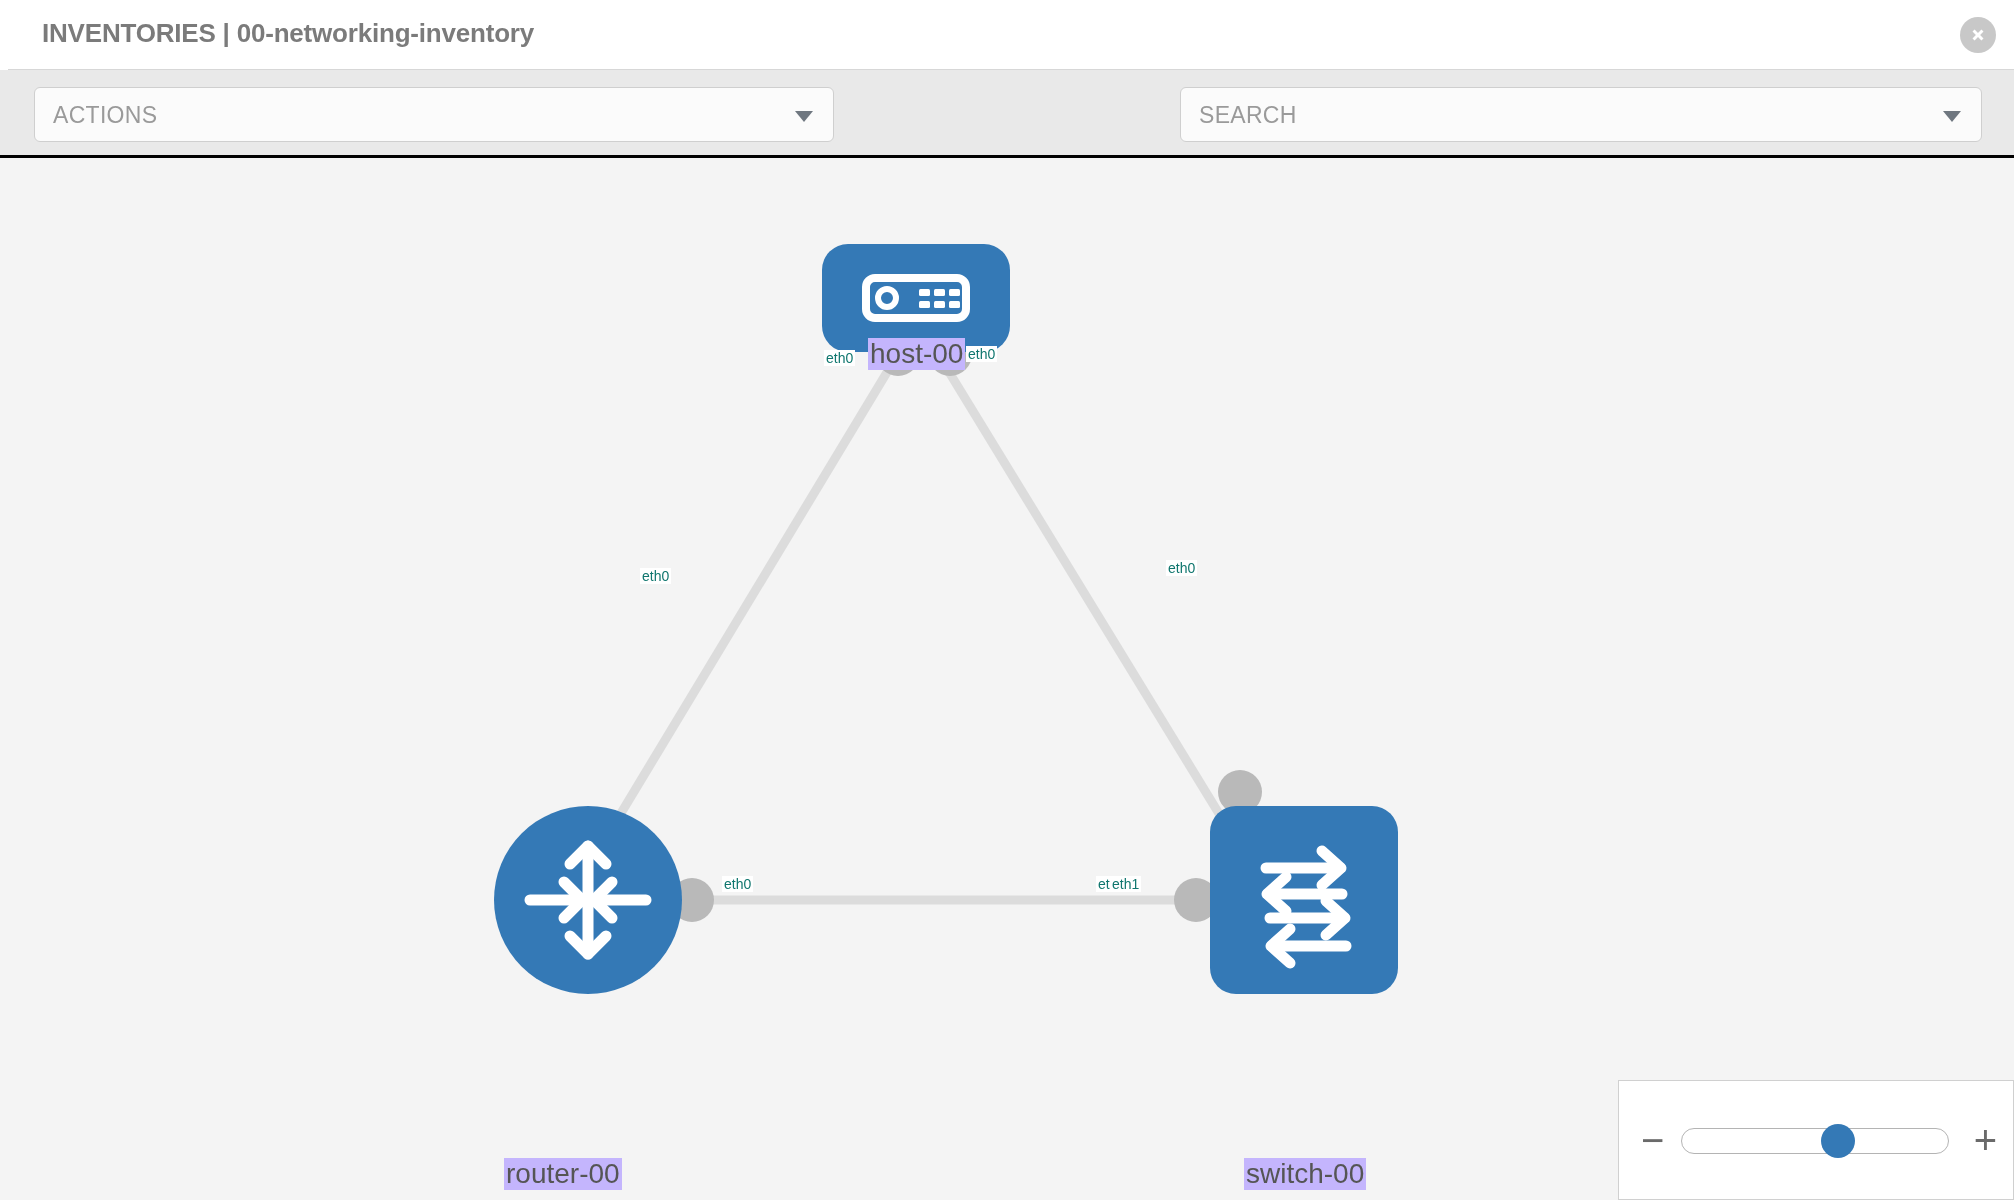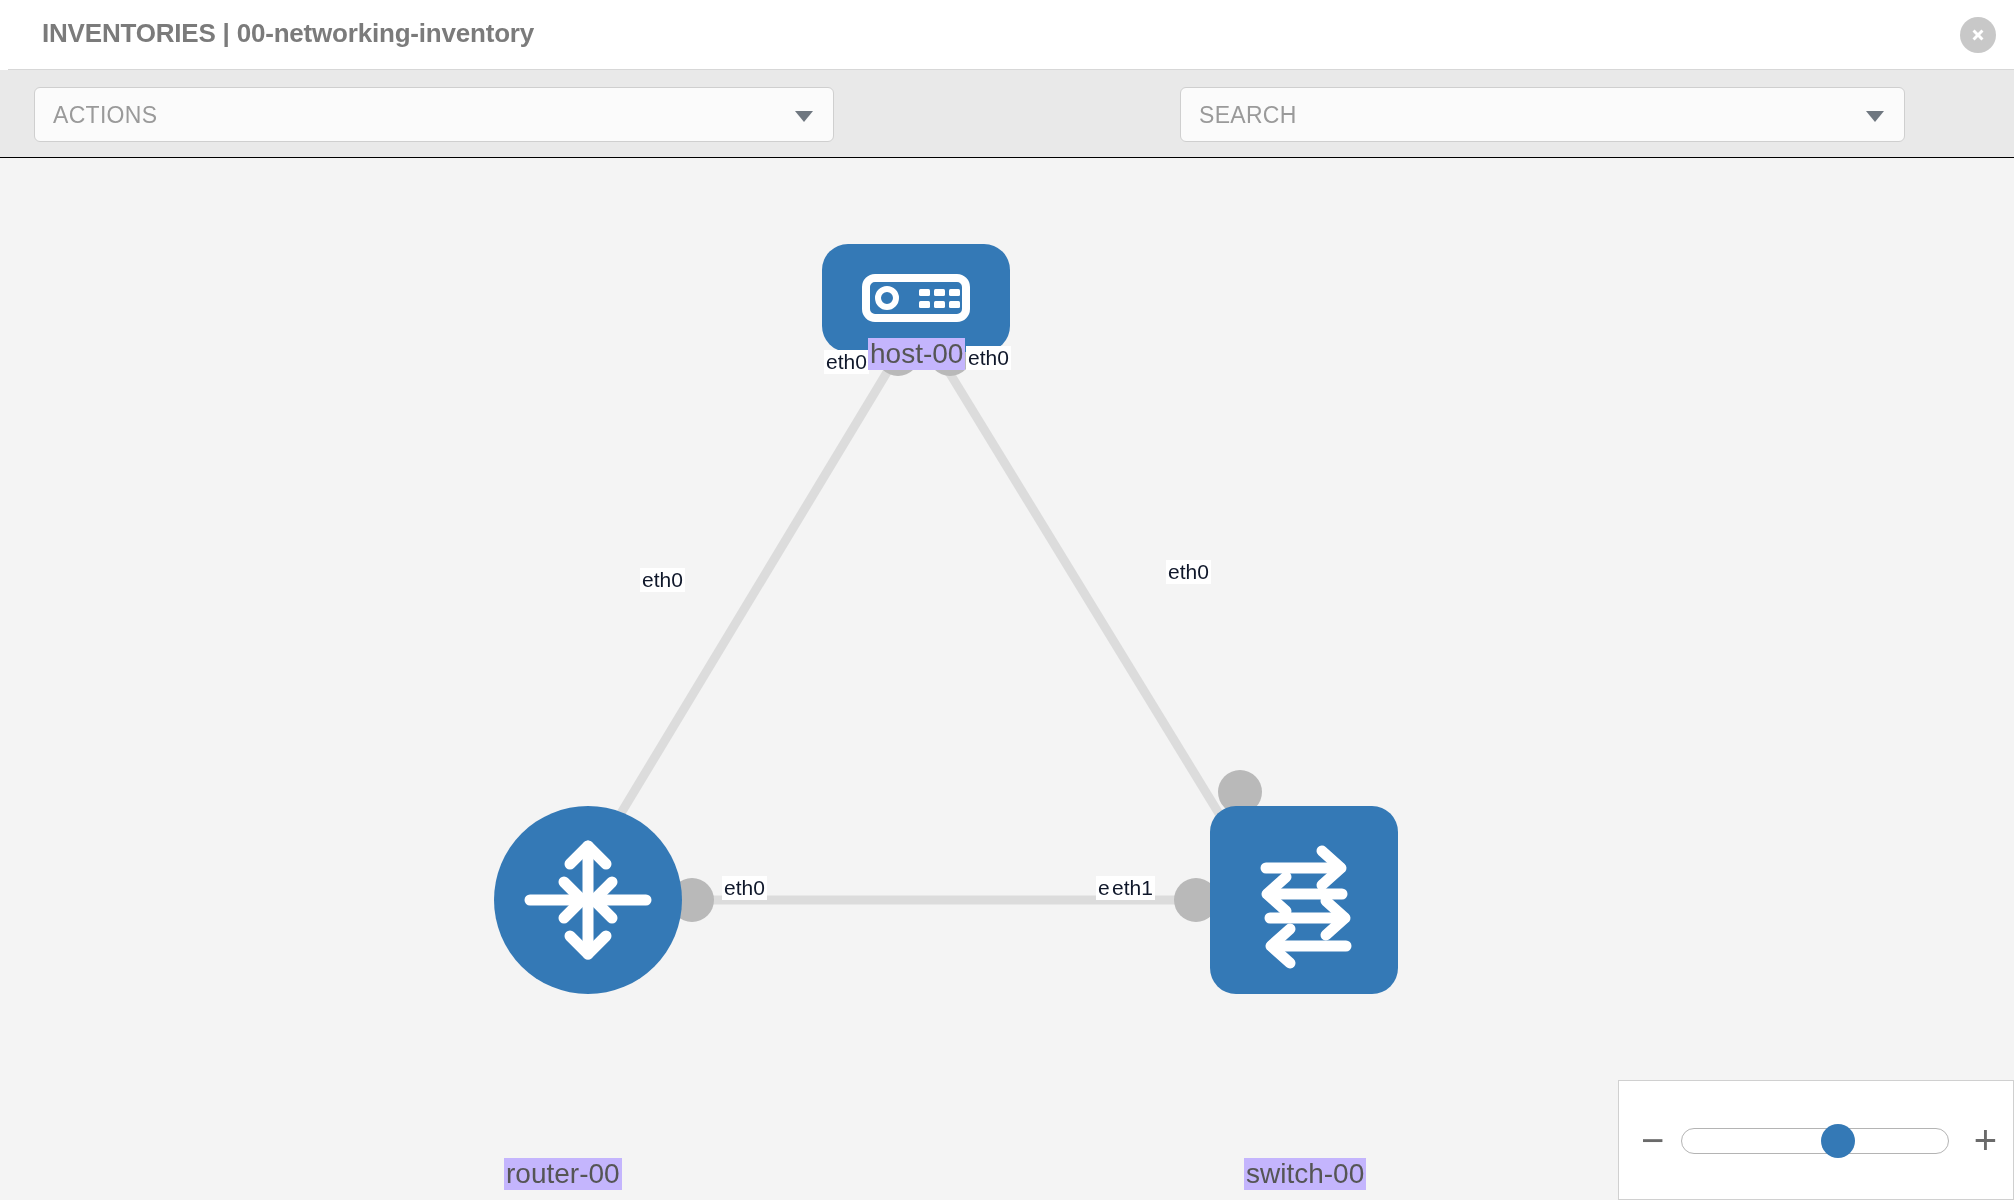--- a/index.html
+++ b/index.html
@@ -26,21 +26,21 @@
     position: absolute; right: 26px; top: 17px;
     width: 36px; height: 36px; border-radius: 50%;
     background: #c8c8c8; cursor: pointer;
   }
   .close-btn svg { position: absolute; left: 8px; top: 8px; }
 
   
   .toolbar {
     position: absolute; left: 0; top: 70px; width: 2014px; height: 88px;
     background: #e9e9e9;
-    border-bottom: 1px solid #000000;
+    border-bottom: 3px solid #000000;
   }
   .actions-select {
     position: absolute; left: 34px; top: 17px;
     width: 800px; height: 55px;
     background: #fbfbfb;
     border: 1px solid #cfcfcf; border-radius: 6px;
     cursor: pointer;
   }
   .actions-select .sel-label {
     position: absolute; left: 18px; top: 14px;
@@ -54,21 +54,21 @@
     border-top: 11px solid #6f7780;
   }
   .tool-icon {
     position: absolute; top: 90px;
     width: 42px; height: 42px; cursor: pointer;
   }
   .tool-wrench { left: 1040px; }
   .tool-key { left: 1108px; }
   .search-box {
     position: absolute; left: 1180px; top: 17px;
-    width: 725px; height: 55px;
+    width: 802px; height: 55px;
     background: #fbfbfb;
     border: 1px solid #cfcfcf; border-radius: 6px;
     cursor: text;
   }
   .search-box .sel-label {
     position: absolute; left: 18px; top: 14px;
     font-size: 23px; color: #9a9a9a; letter-spacing: 0.3px;
   }
 
   
@@ -99,21 +99,21 @@
   .node-label {
     position: absolute;
     font-size: 28px; color: #555555;
     background: #c4b5fd;
     white-space: nowrap;
     padding: 0 2px;
     line-height: 1.15;
   }
   .port-label {
     position: absolute;
-    font-size: 21px; color: #0f172a;
+    font-size: 14px; color: #0f766e;
     background: #ffffff;
     white-space: nowrap;
     padding: 0 2px;
     line-height: 1.15;
   }
 
   
   .zoom-panel {
     position: absolute; left: 1618px; top: 1080px;
     width: 396px; height: 120px;

